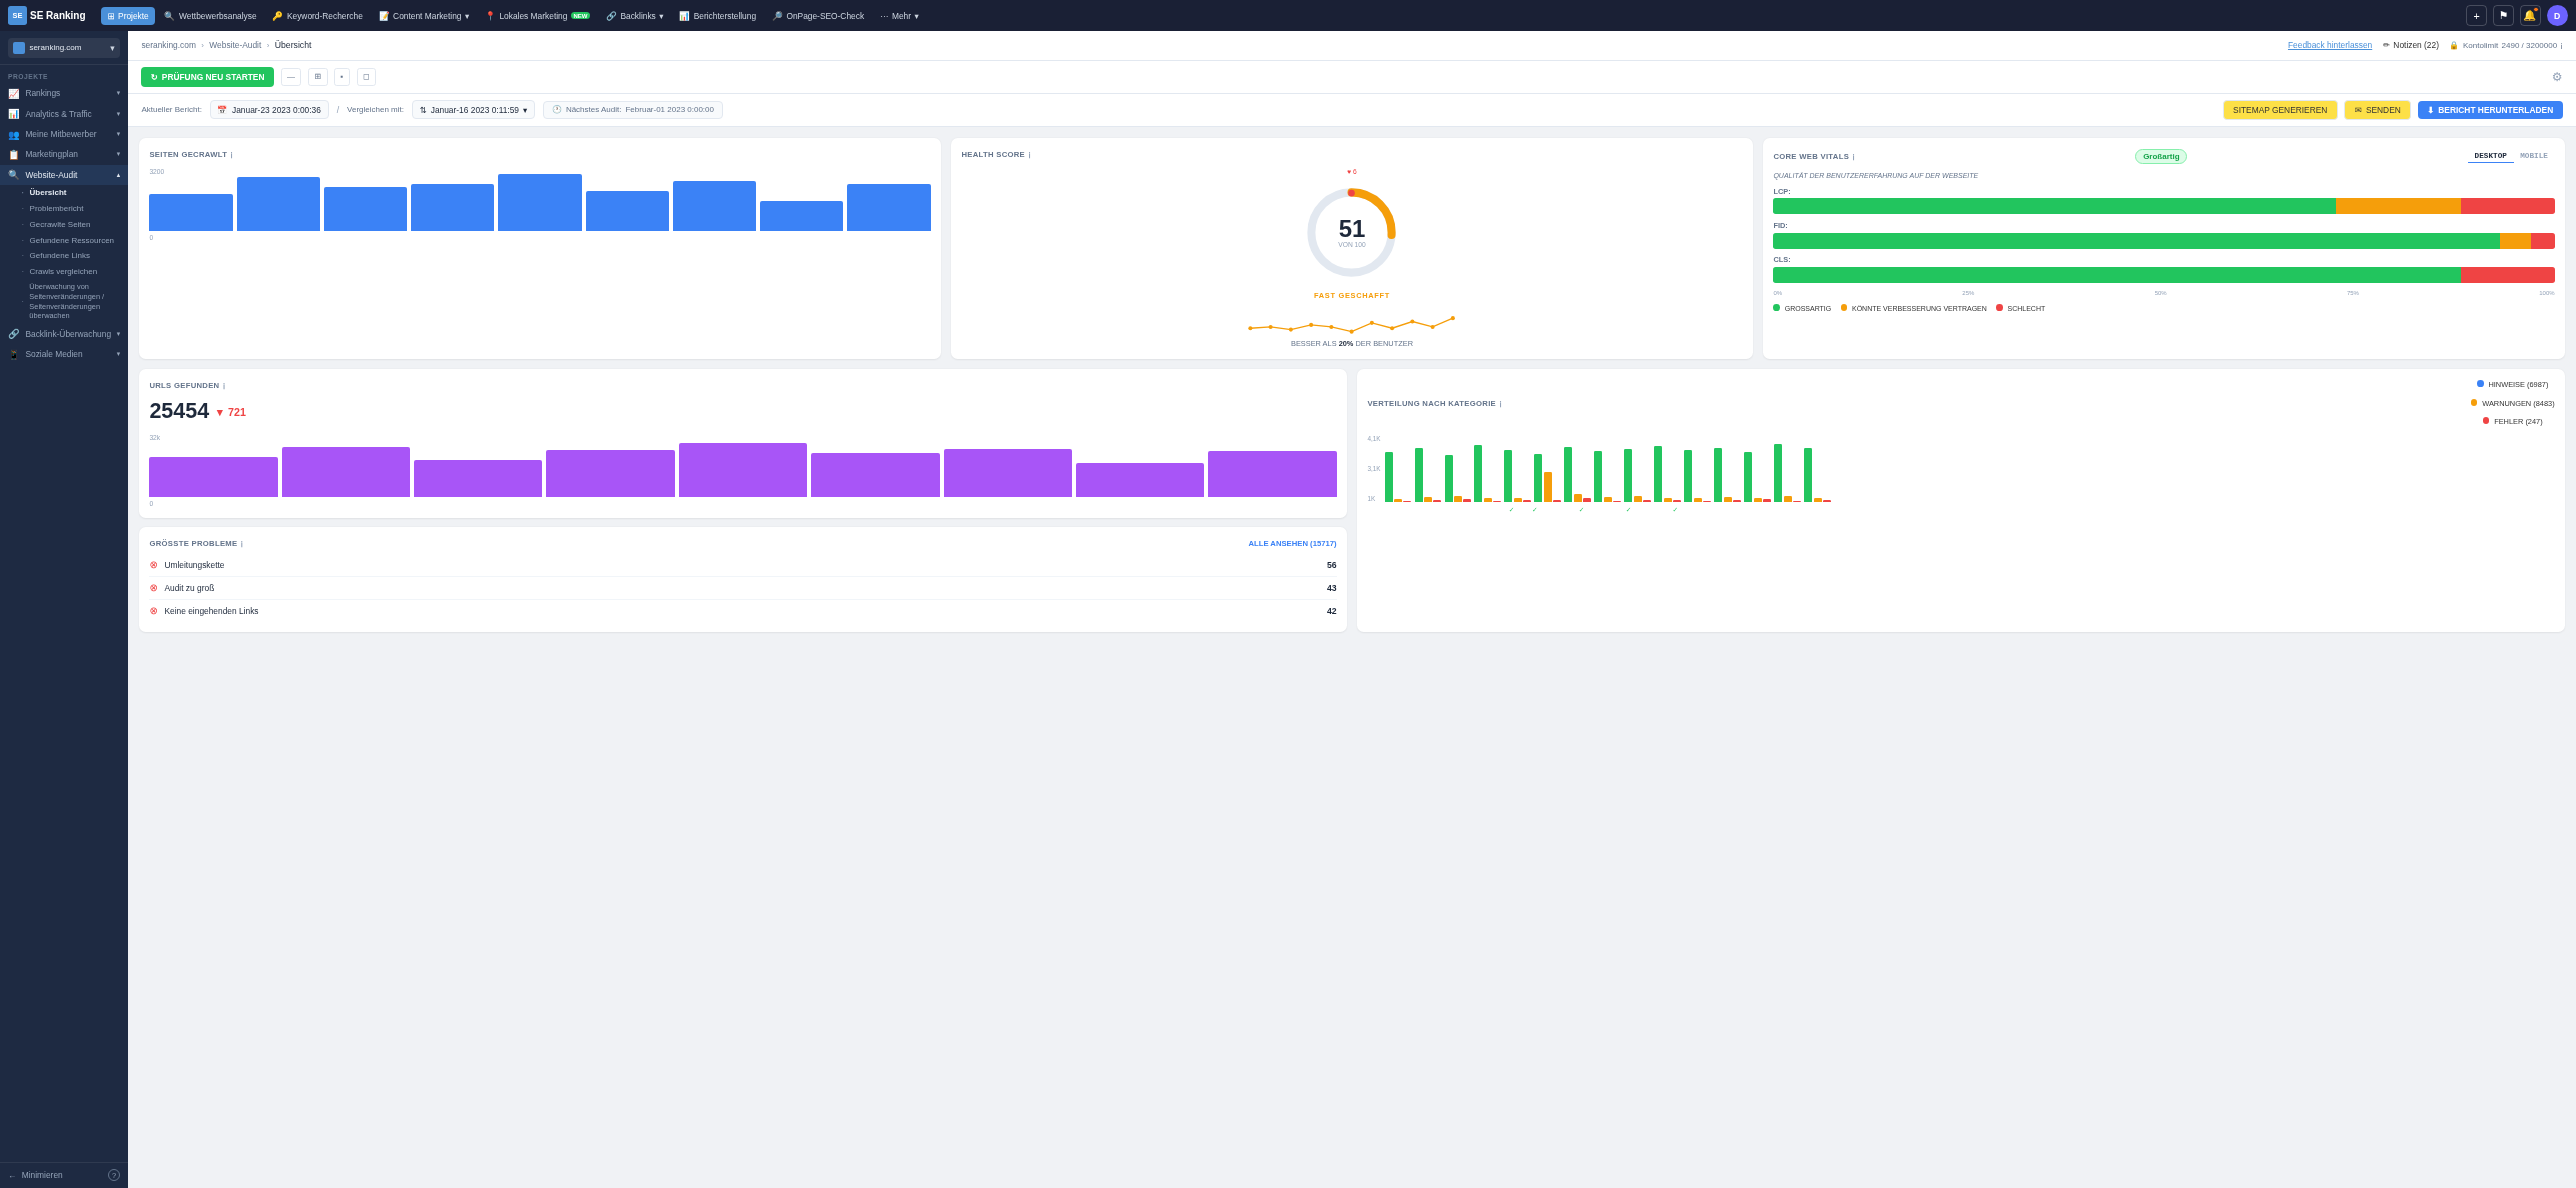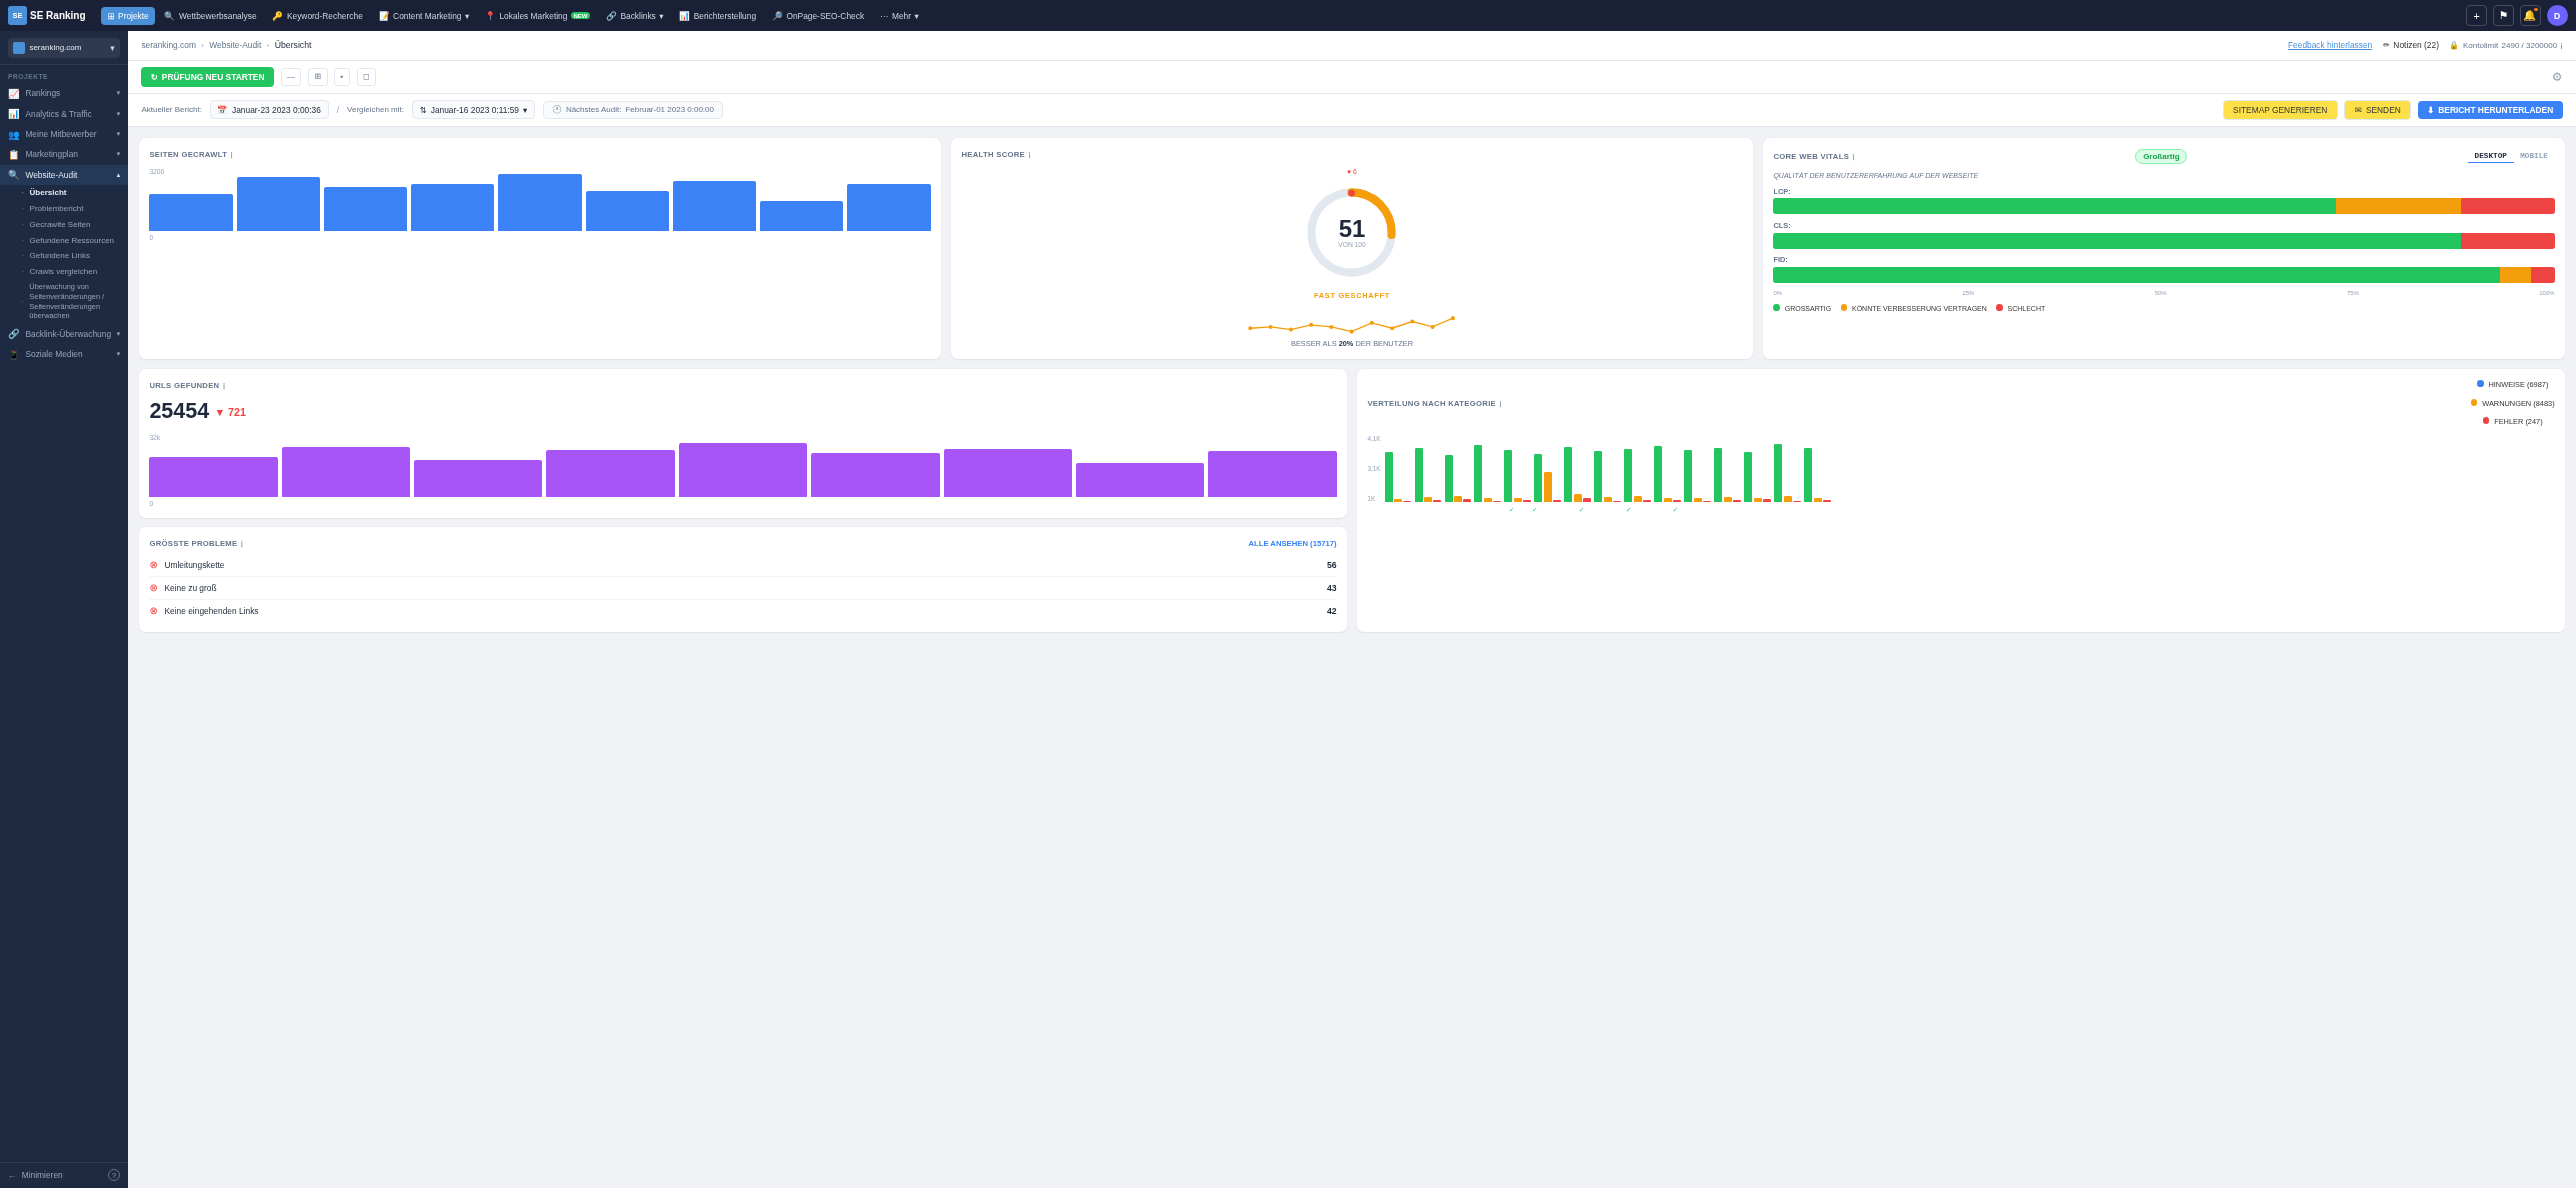--- a/index.html
+++ b/index.html
@@ -450,34 +450,34 @@
         <div class="cwv-metric">
           <div class="cwv-metric-label">LCP:</div>
           <div class="cwv-bar-track">
             <div class="cwv-bar-segment" style="width:72%;background:#22c55e;"></div>
             <div class="cwv-bar-segment" style="width:16%;background:#f59e0b;"></div>
             <div class="cwv-bar-segment" style="width:12%;background:#ef4444;"></div>
           </div>
         </div>
 
         <div class="cwv-metric">
+          <div class="cwv-metric-label">FID:</div>
+          <div class="cwv-bar-track">
+            <div class="cwv-bar-segment" style="width:93%;background:#22c55e;"></div>
+            <div class="cwv-bar-segment" style="width:4%;background:#f59e0b;"></div>
+            <div class="cwv-bar-segment" style="width:3%;background:#ef4444;"></div>
+          </div>
+        </div>
+
+        <div class="cwv-metric">
           <div class="cwv-metric-label">CLS:</div>
           <div class="cwv-bar-track">
             <div class="cwv-bar-segment" style="width:88%;background:#22c55e;"></div>
             <div class="cwv-bar-segment" style="width:0%;background:#f59e0b;"></div>
             <div class="cwv-bar-segment" style="width:12%;background:#ef4444;"></div>
-          </div>
-        </div>
-
-        <div class="cwv-metric">
-          <div class="cwv-metric-label">FID:</div>
-          <div class="cwv-bar-track">
-            <div class="cwv-bar-segment" style="width:93%;background:#22c55e;"></div>
-            <div class="cwv-bar-segment" style="width:4%;background:#f59e0b;"></div>
-            <div class="cwv-bar-segment" style="width:3%;background:#ef4444;"></div>
           </div>
         </div>
 
         <div class="cwv-axis">
           <span>0%</span>
           <span>25%</span>
           <span>50%</span>
           <span>75%</span>
           <span>100%</span>
         </div>
@@ -538,21 +538,21 @@
             <span class="alle-link">ALLE ANSEHEN (15717)</span>
           </div>
 
           <div class="problem-row">
             <span class="problem-icon">⊗</span>
             <span class="problem-name">Umleitungskette</span>
             <span class="problem-count">56</span>
           </div>
           <div class="problem-row">
             <span class="problem-icon">⊗</span>
-            <span class="problem-name">Keine zu groß</span>
+            <span class="problem-name">Audit zu groß</span>
             <span class="problem-count">43</span>
           </div>
           <div class="problem-row">
             <span class="problem-icon">⊗</span>
             <span class="problem-name">Keine eingehenden Links</span>
             <span class="problem-count">42</span>
           </div>
         </div>
       </div>
 

